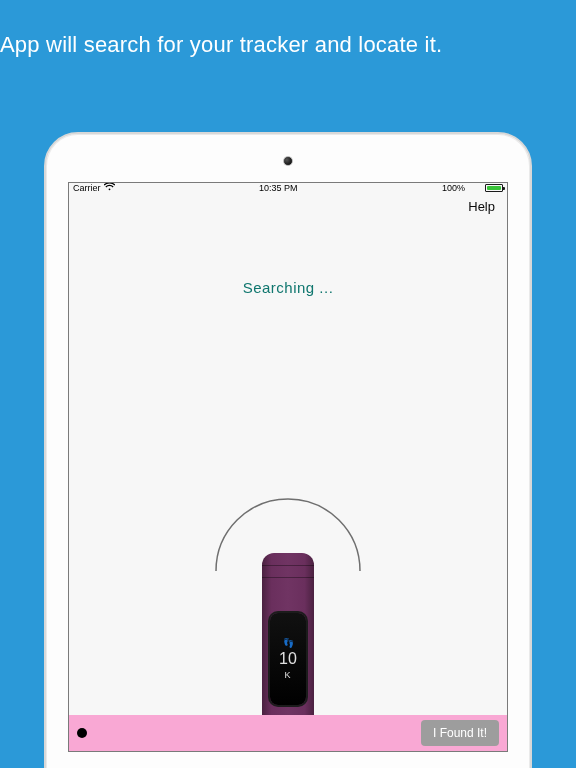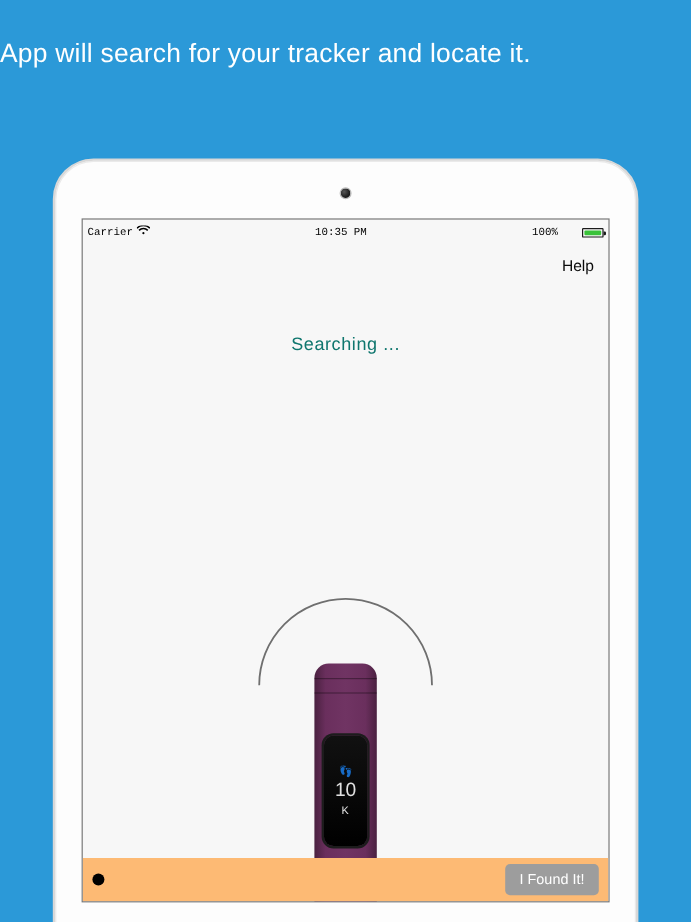--- a/index.html
+++ b/index.html
@@ -30,40 +30,39 @@
       width:100%;
       height:570px;
       background:#f7f7f7;
       border:1px solid #7a7a7a;
       position:relative;
       overflow:hidden;
     }
 
     .statusbar {
       height:16px; font-size:9px; color:#000;
-      display:flex; align-items:flex-end; justify-content:space-between;
+      display:flex; align-items:flex-start; justify-content:space-between;
       padding:0 4px;
-      font-family:Liberation Mono, monospace;
     }
     .statusbar .left, .statusbar .right { display:flex; align-items:center; gap:3px; }
     .wifi-icon { display:inline-block; }
     .battery {
       display:inline-flex; align-items:center; gap:20px;
     }
     .battery-body {
       width:18px; height:8px; border:1px solid #1a1a1a; border-radius:1px;
       position:relative; display:inline-block;
     }
     .battery-body::after {
       content:""; position:absolute; right:-3px; top:1.5px; width:2px; height:3px;
       background:#1a1a1a; border-radius:0 1px 1px 0;
     }
     .battery-fill { position:absolute; left:1px; top:1px; bottom:1px; right:1px; background:#39c239; border-radius:1px; }
 
-    .navbar { height:30px; display:flex; justify-content:flex-end; align-items:flex-end; padding:0 12px; font-size:13px; color:#0a0a0a; }
+    .navbar { height:30px; display:flex; justify-content:flex-end; align-items:flex-start; padding:0 12px; font-size:13px; color:#0a0a0a; }
 
     .searching {
       text-align:center;
       margin-top:50px;
       font-size:15px;
       color:#0f766e;
       font-weight:400;
       letter-spacing:.5px;
     }
 
@@ -103,21 +102,21 @@
       display:flex; flex-direction:column; align-items:center; justify-content:center;
       font-size:10px; gap:3px;
       box-shadow:0 0 0 2px #1c1c1c;
     }
     .tracker-face .big { font-size:16px; font-weight:400; line-height:1; }
     .tracker-face .small { font-size:9px; letter-spacing:1px; }
     .steps-icon { font-size:9px; letter-spacing:-1px; }
 
     .bottombar {
       position:absolute; left:0; right:0; bottom:0;
-      height:36px; background:#fdba74;
+      height:36px; background:#f9a8d4;
       display:flex; align-items:center; justify-content:space-between;
       padding:0 8px;
     }
     .dot {
       width:10px; height:10px; border-radius:50%; background:#000;
     }
     .found-btn {
       background:#9d9d9d; color:#ffffff;
       font-size:12px; border:none; border-radius:4px;
       padding:6px 12px; cursor:pointer;

